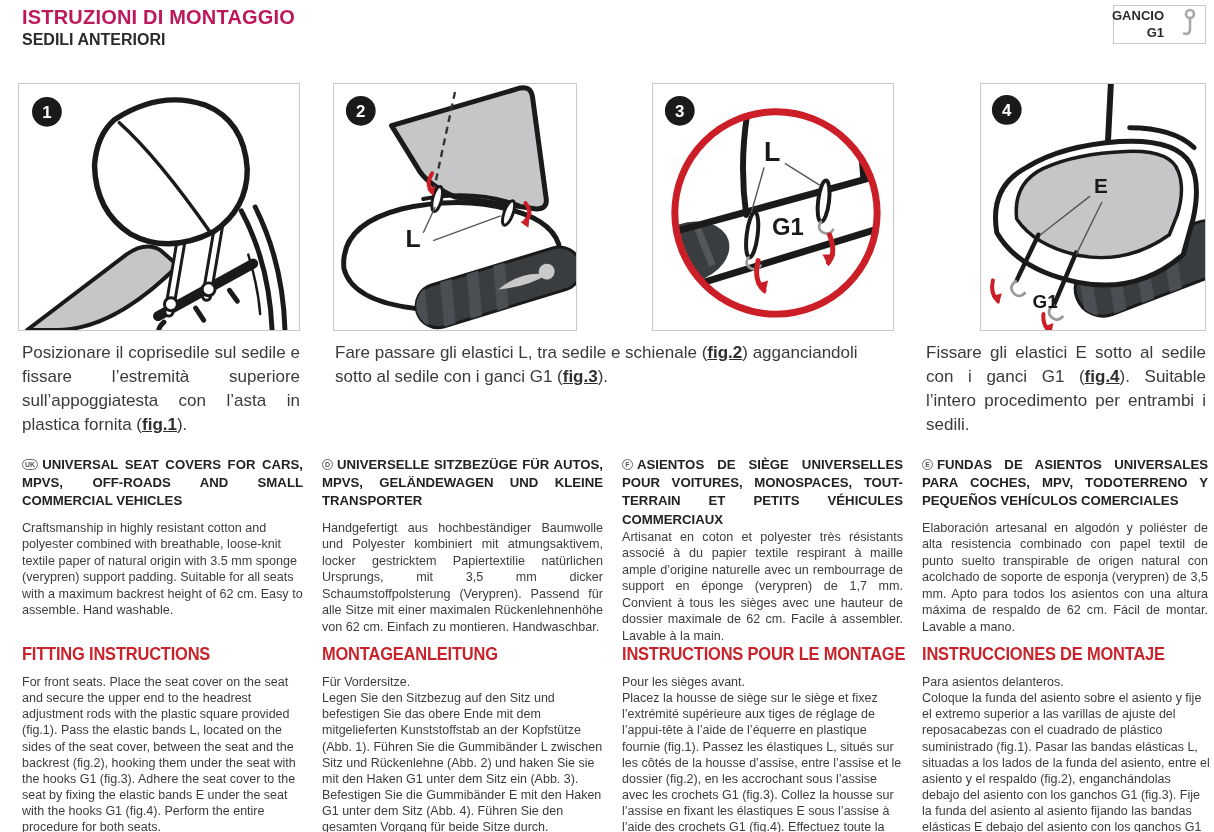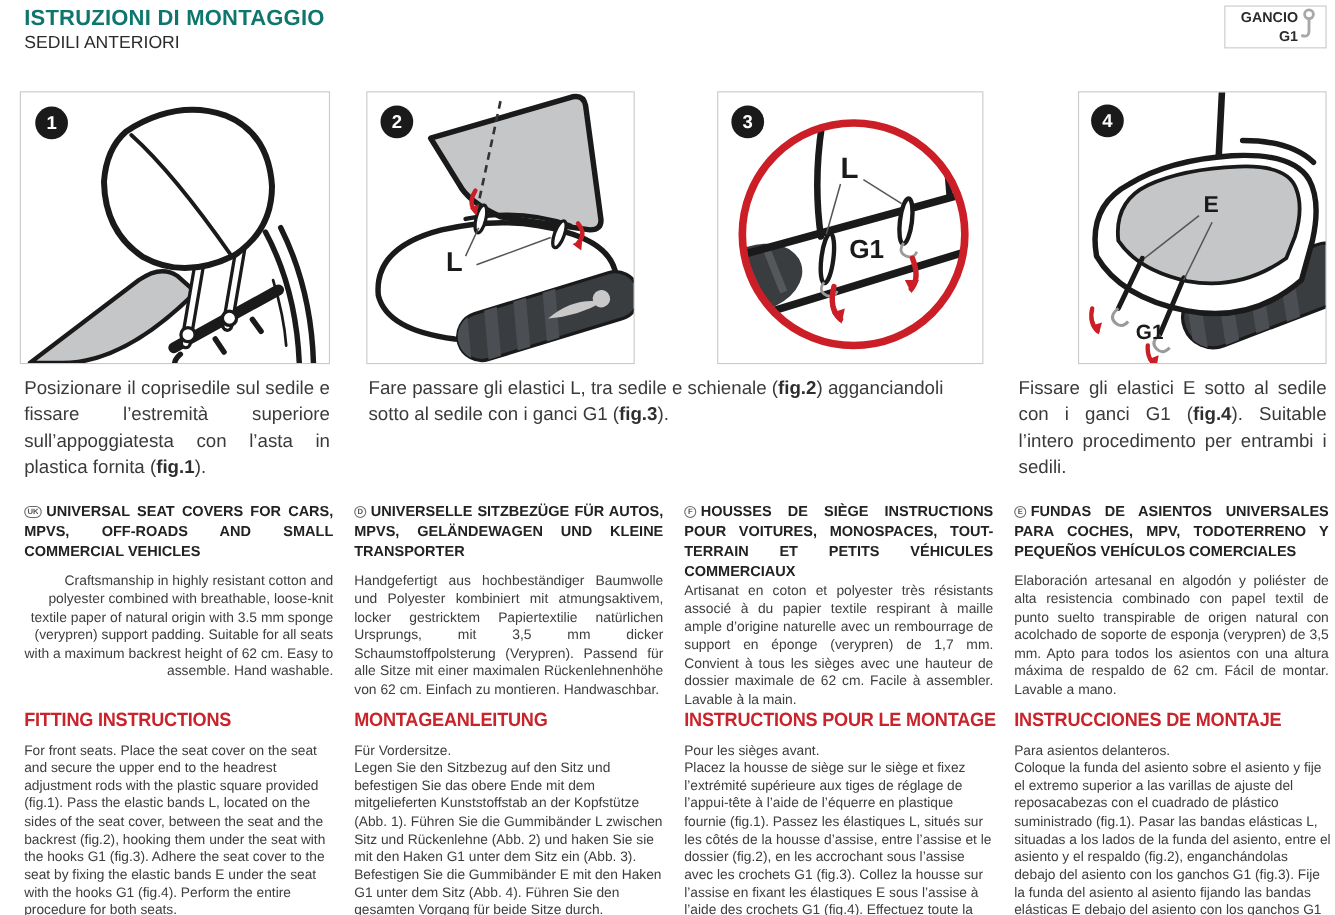--- a/index.html
+++ b/index.html
@@ -5,50 +5,50 @@
   * { margin:0; padding:0; box-sizing:border-box; }
   html,body { background:#ffffff; }
   body {
     width:1214px; height:832px; position:relative; overflow:hidden;
     font-family:"Liberation Sans", sans-serif; color:#3c3c3c;
     -webkit-font-smoothing:antialiased;
   }
   .abs { position:absolute; }
 
   
-  .page-title { left:22px; top:6px; font-size:20px; font-weight:bold; letter-spacing:.2px; color:#0f766e; }
-  .page-subtitle { left:22px; top:31px; font-size:16px; font-weight:normal; color:#2b2b2b; }
+  .page-title { left:22px; top:6px; font-size:20px; font-weight:bold; letter-spacing:.2px; color:#be185d; }
+  .page-subtitle { left:22px; top:31px; font-size:16px; font-weight:bold; color:#2b2b2b; }
 
   .hook-box { left:1113px; top:5px; width:93px; height:39px; border:1px solid #c9c9c9;
-    display:flex; align-items:center; justify-content:flex-end; gap:0; padding:2px 6px 2px 4px; background:#fff; }
+    display:flex; align-items:center; justify-content:flex-end; gap:16px; padding:2px 6px 2px 4px; background:#fff; }
   .hook-box .txt { text-align:right; font-weight:bold; color:#2b2b2b; font-size:13px; line-height:1.25; }
 
   
   .panel { border:1px solid #c9c9c9; background:#fff; top:83px; height:248px; }
   #panel-1 { left:18px;  width:282px; }
   #panel-2 { left:333px; width:244px; }
   #panel-3 { left:652px; width:242px; }
   #panel-4 { left:980px; width:226px; }
   .panel svg { display:block; width:100%; height:100%; }
 
   
   .caption { top:341px; font-size:17px; line-height:1.42; color:#3a3a3a; }
-  .caption b { font-weight:bold; color:#2e2e2e; }
+  .caption b { font-weight:bold; color:#2e2e2e;text-decoration:underline; }
   #caption-1 { left:22px;  width:278px; text-align:justify; }
   #caption-23 { left:335px; width:556px; }
   #caption-4 { left:926px; width:280px; text-align:justify; }
 
   
   .prod { top:456px; width:281px; }
   #prod-uk { left:22px; } #prod-de { left:322px; } #prod-fr { left:622px; } #prod-es { left:922px; width:286px; }
   .prod h3 { font-size:13.2px; line-height:1.38; color:#222; text-align:justify; min-height:64px; font-weight:bold; }
   .lang-badge { display:inline-block; border:1px solid #6a6a6a; color:#555; border-radius:8px;
     font-size:7px; font-weight:bold; line-height:9px; min-width:11px; height:11px; padding:0 2px;
     text-align:center; vertical-align:2px; margin-right:4px; letter-spacing:0; }
-  .prod p { font-size:12.6px; line-height:1.31; color:#3d3d3d;text-align:right; }
+  .prod p { font-size:12.6px; line-height:1.31; color:#3d3d3d; }
   .prod.just p { text-align:justify; }
 
   
   .instr { top:644px; width:281px; }
   #instr-uk { left:22px; } #instr-de { left:322px; } #instr-fr { left:622px; } #instr-es { left:922px; width:288px; }
   .instr h2 { color:#c9242b; font-size:17.5px; font-weight:bold; letter-spacing:-0.2px;
     transform:scaleX(.94); transform-origin:left; white-space:nowrap; min-height:30px; }
   .instr p { font-size:12.5px; line-height:1.29; color:#3d3d3d; white-space:pre-line; }
 
   svg text { font-family:"Liberation Sans", sans-serif; }
@@ -241,21 +241,21 @@
   <h3><span class="lang-badge">UK</span><span>UNIVERSAL SEAT COVERS FOR CARS, MPVS, OFF-ROADS AND SMALL COMMERCIAL VEHICLES</span></h3>
   <p>Craftsmanship in highly resistant cotton and polyester combined with breathable, loose-knit textile paper of natural origin with 3.5 mm sponge (verypren) support padding. Suitable for all seats with a maximum backrest height of 62 cm. Easy to assemble. Hand washable.</p>
 </section>
 
 <section id="prod-de" class="abs prod just">
   <h3><span class="lang-badge">D</span><span>UNIVERSELLE SITZBEZÜGE FÜR AUTOS, MPVS, GELÄNDEWAGEN UND KLEINE TRANSPORTER</span></h3>
   <p>Handgefertigt aus hochbeständiger Baumwolle und Polyester kombiniert mit atmungsaktivem, locker gestricktem Papiertextilie natürlichen Ursprungs, mit 3,5 mm dicker Schaumstoffpolsterung (Verypren). Passend für alle Sitze mit einer maximalen Rückenlehnenhöhe von 62 cm. Einfach zu montieren. Handwaschbar.</p>
 </section>
 
 <section id="prod-fr" class="abs prod just">
-  <h3><span class="lang-badge">F</span><span>HOUSSES DE SIÈGE INSTRUCTIONS POUR VOITURES, MONOSPACES, TOUT-TERRAIN ET PETITS VÉHICULES COMMERCIAUX</span></h3>
+  <h3><span class="lang-badge">F</span><span>ASIENTOS DE SIÈGE UNIVERSELLES POUR VOITURES, MONOSPACES, TOUT-TERRAIN ET PETITS VÉHICULES COMMERCIAUX</span></h3>
   <p>Artisanat en coton et polyester très résistants associé à du papier textile respirant à maille ample d’origine naturelle avec un rembourrage de support en éponge (verypren) de 1,7 mm. Convient à tous les sièges avec une hauteur de dossier maximale de 62 cm. Facile à assembler. Lavable à la main.</p>
 </section>
 
 <section id="prod-es" class="abs prod just">
   <h3><span class="lang-badge">E</span><span>FUNDAS DE ASIENTOS UNIVERSALES PARA COCHES, MPV, TODOTERRENO Y PEQUEÑOS VEHÍCULOS COMERCIALES</span></h3>
   <p>Elaboración artesanal en algodón y poliéster de alta resistencia combinado con papel textil de punto suelto transpirable de origen natural con acolchado de soporte de esponja (verypren) de 3,5 mm. Apto para todos los asientos con una altura máxima de respaldo de 62 cm. Fácil de montar. Lavable a mano.</p>
 </section>
 
 <section id="instr-uk" class="abs instr">
   <h2>FITTING INSTRUCTIONS</h2>

